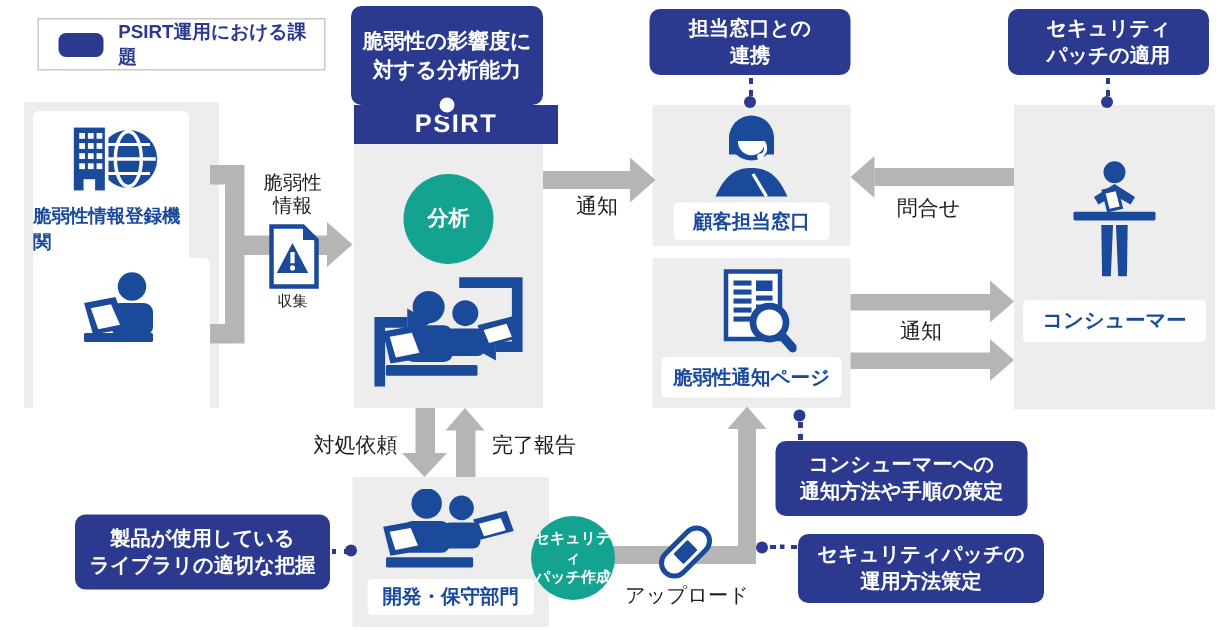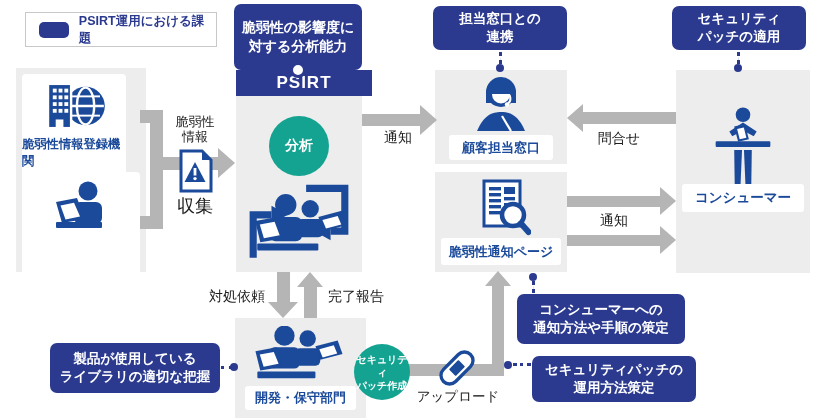--- a/index.html
+++ b/index.html
@@ -105,21 +105,21 @@
   </div>
   <span class="abs icon" style="left:177px;top:149px;">
     <svg width="38" height="44" viewBox="0 0 38 44">
       <path d="M4,2 H25 L34,11 V42 H4 Z" fill="#fff" stroke="#1b4a9b" stroke-width="3"></path>
       <polygon points="25,2 25,11 34,11" fill="#1b4a9b"></polygon>
       <polygon points="18,13 7.5,33 28.5,33" fill="#1b4a9b"></polygon>
       <rect x="16.6" y="19" width="2.8" height="7.5" fill="#fff"></rect>
       <circle cx="18" cy="29.6" r="1.7" fill="#fff"></circle>
     </svg>
   </span>
-  <div class="abs edge-label" style="left:163px;top:194px;width:64px;font-size:18px;text-align:center;">収集</div>
+  <div class="abs edge-label" style="left:163px;top:194px;width:64px;font-size:10px;text-align:center;">収集</div>
 
   <div class="abs callout" style="left:234px;top:4px;width:128px;height:66px;font-size:14px;">
     <div>脆弱性の影響度に</div>
     <div>対する分析能力</div>
   </div>
   <div class="abs dot-v" style="left:296px;top:54px;height:11px;"></div>
   <div class="abs ring" style="left:290px;top:62px;"></div>
 
   <div class="abs callout" style="left:433px;top:6px;width:134px;height:44px;">
     <div>担当窓口との</div>
@@ -207,21 +207,21 @@
     <svg width="64" height="82" viewBox="0 0 64 84">
       <circle cx="32" cy="9" r="7.5" fill="#1b4a9b"></circle>
       <path d="M32,17 L18,26 L21,31 L32,25 L43,31 L46,26 Z" fill="#1b4a9b"></path>
       <polygon points="23,21 34,18.5 38,34 27,36.5" fill="#1b4a9b"></polygon>
       <polygon points="26,23.5 32.8,22 35.5,32.5 28.6,34" fill="#fff"></polygon>
       <rect x="4" y="36" width="56" height="6" rx="1" fill="#1b4a9b"></rect>
       <path d="M23,45 h8 l-1.5,35 h-6 z" fill="#1b4a9b"></path>
       <path d="M33,45 h8 l-0.5,35 h-6 z" fill="#1b4a9b"></path>
     </svg>
   </span>
-  <div class="abs chip" style="left:682px;top:184px;width:122px;height:28px;font-size:13.5px;">コンシューマー</div>
+  <div class="abs chip" style="left:682px;top:200px;width:122px;height:28px;font-size:13.5px;">コンシューマー</div>
 
   <div class="abs shaft" style="left:277px;top:272px;width:13px;height:31px;"></div>
   <div class="abs ah ah-d" style="left:268px;top:302px;"></div>
   <div class="abs ah ah-u" style="left:297px;top:272px;"></div>
   <div class="abs shaft" style="left:304px;top:286px;width:13px;height:32px;"></div>
   <div class="abs edge-label" style="left:207px;top:288px;width:60px;font-size:14px;">対処依頼</div>
   <div class="abs edge-label" style="left:326px;top:288px;width:60px;font-size:14px;">完了報告</div>
 
   <span class="abs icon" style="left:246px;top:326px;">
     <svg width="104" height="60" viewBox="0 0 104 62">

